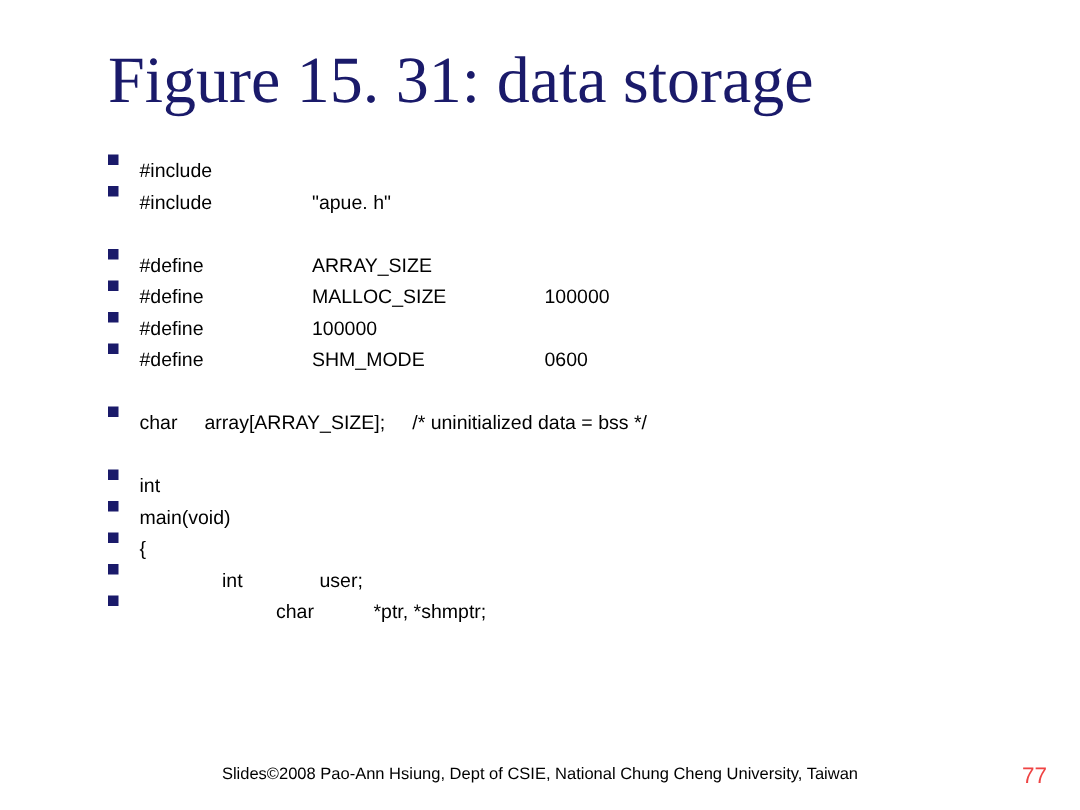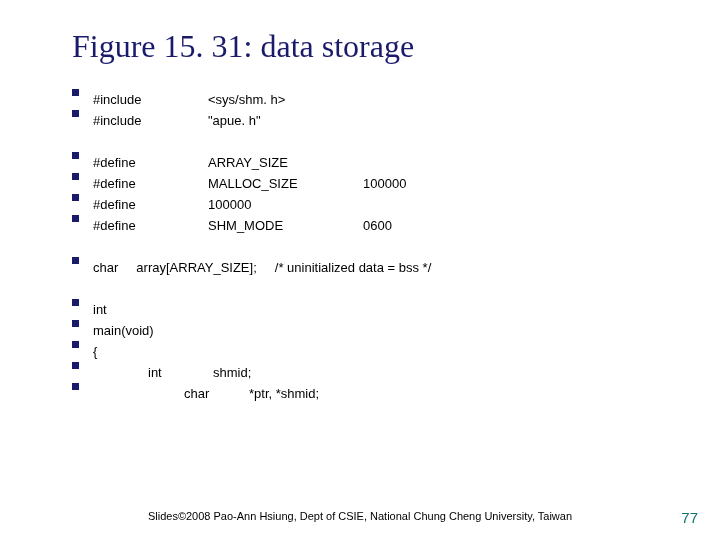--- a/index.html
+++ b/index.html
@@ -7,21 +7,21 @@
     padding: 0;
     width: 720px;
     height: 540px;
     background: #fff;
     font-family: Verdana, Arial, sans-serif;
     position: relative;
     overflow: hidden;
   }
   .title {
     font-family: "Times New Roman", serif;
-    font-size: 32px;
+    font-size: 44px;
     color: #1a1a6a;
     margin: 28px 0 24px 72px;
   }
   .body {
     margin-left: 96px;
   }
   .row {
     display: flex;
     align-items: flex-start;
     font-size: 13px;
@@ -45,43 +45,43 @@
     width: 720px;
     font-size: 11px;
     color: #000;
     text-align: center;
   }
   .pagenum {
     position: absolute;
     right: 22px;
     bottom: 14px;
     font-size: 15px;
-    color: #0f766e;
+    color: #ef4444;
   }
   .c0 { width: 115px; }
   .c1 { width: 155px; }
   .c2 { width: 95px; }
 </style>
 </head>
 <body>
 
 <div class="title">Figure 15. 31: data storage</div>
 
 <div class="body" id="body">
-    <div class="row"><span class="bullet"></span><span class="c0">#include</span><span class="c1">&lt;sys/shm. h&gt;</span></div>
+    <div class="row"><span class="bullet"></span><span class="c0">#include</span></div>
     <div class="row"><span class="bullet"></span><span class="c0">#include</span><span class="c1">"apue. h"</span></div>
     <div class="gap"></div>
     <div class="row"><span class="bullet"></span><span class="c0">#define</span><span class="c1">ARRAY_SIZE</span></div>
     <div class="row"><span class="bullet"></span><span class="c0">#define</span><span class="c1">MALLOC_SIZE</span><span class="c2">100000</span></div>
     <div class="row"><span class="bullet"></span><span class="c0">#define</span><span class="c2">100000</span></div>
     <div class="row"><span class="bullet"></span><span class="c0">#define</span><span class="c1">SHM_MODE</span><span class="c2">0600</span></div>
     <div class="gap"></div>
     <div class="row"><span class="bullet"></span><span>char     array[ARRAY_SIZE];     /* uninitialized data = bss */</span></div>
     <div class="gap"></div>
     <div class="row"><span class="bullet"></span><span>int</span></div>
     <div class="row"><span class="bullet"></span><span>main(void)</span></div>
     <div class="row"><span class="bullet"></span><span>{</span></div>
-    <div class="row"><span class="bullet"></span><span style="width: 55px;"></span><span class="" style="width: 65px;">int</span><span class="c1">shmid;</span></div>
-    <div class="row"><span class="bullet"></span><span style="width: 55px;"></span><span class="" style="width: 65px; margin-left: 36px;">char</span><span class="c1">*ptr, *shmid;</span></div>
+    <div class="row"><span class="bullet"></span><span style="width: 55px;"></span><span class="" style="width: 65px;">int</span><span class="c1">user;</span></div>
+    <div class="row"><span class="bullet"></span><span style="width: 55px;"></span><span class="" style="width: 65px; margin-left: 36px;">char</span><span class="c1">*ptr, *shmptr;</span></div>
   </div>
 
 <div class="footer">Slides©2008 Pao-Ann Hsiung, Dept of CSIE, National Chung Cheng University, Taiwan</div>
 <div class="pagenum">77</div>
 
 </body></html>

